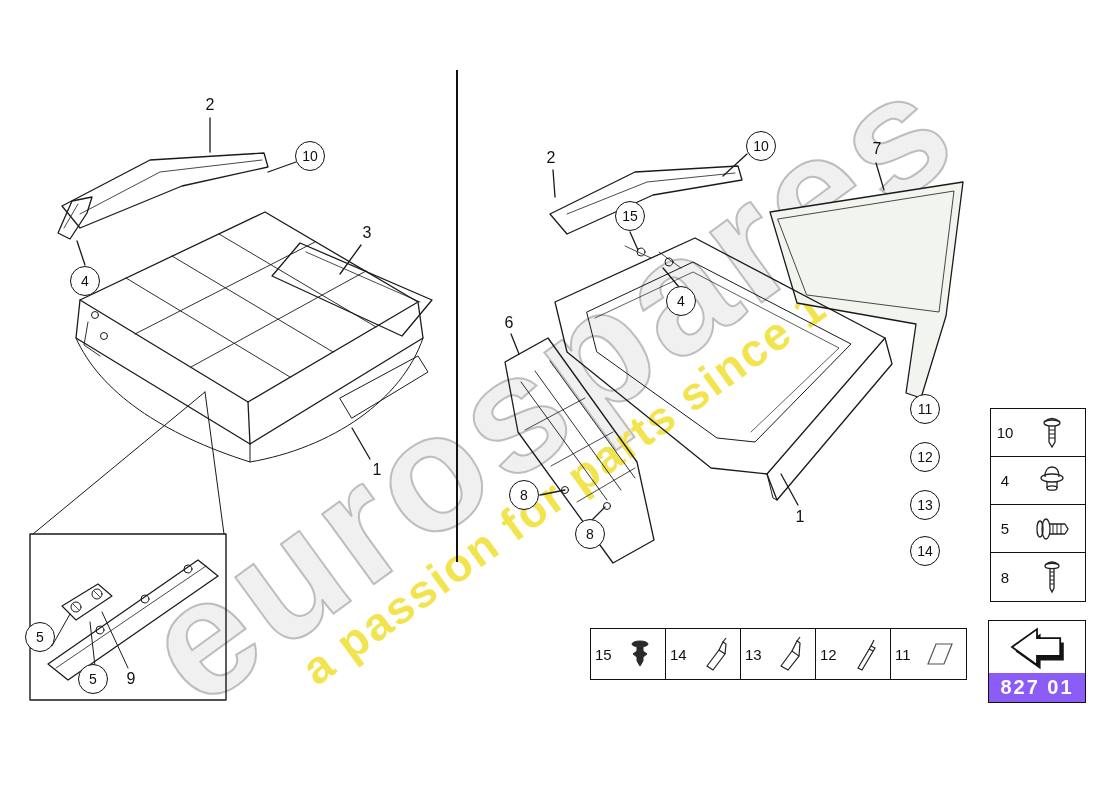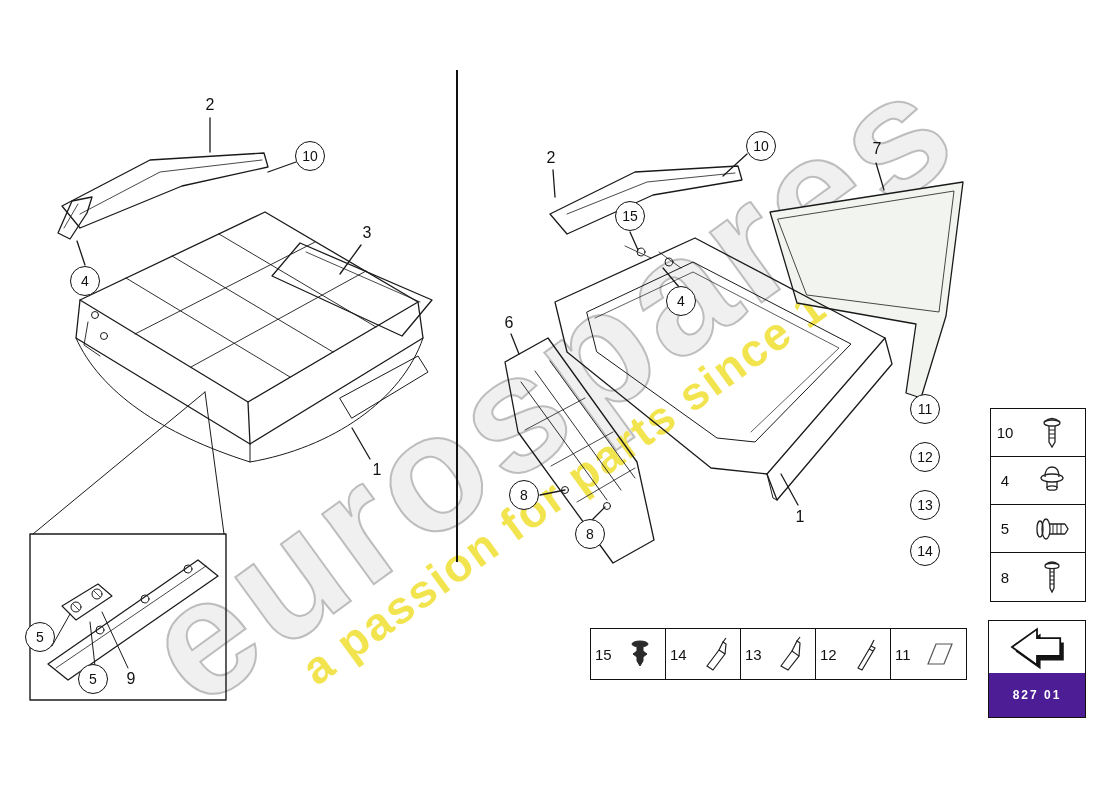--- a/index.html
+++ b/index.html
@@ -62,22 +62,22 @@
   .c-num{font-size:15px;min-width:20px;text-align:left}
   .c-icon{flex:1;display:flex;align-items:center;justify-content:center}
 
   
   .part-box{
     position:absolute;left:988px;top:620px;width:98px;z-index:4;
     border:1.5px solid #111;background:#fff;cursor:pointer;
   }
   .part-arrow{height:52px;display:flex;align-items:center;justify-content:center}
   .part-code{
-    background:#4c1d95;color:#fff;text-align:center;
-    font-size:12px;font-weight:700;letter-spacing:2px;padding:15px 0;
+    background:#8b5cf6;color:#fff;text-align:center;
+    font-size:20px;font-weight:700;letter-spacing:2px;padding:3px 0;
   }
 </style>
 </head>
 <body>
 
 <div class="page">
 
   <div class="wm-brand">eurospares</div>
   <div class="wm-tagline">a passion for parts since 1985</div>
 

